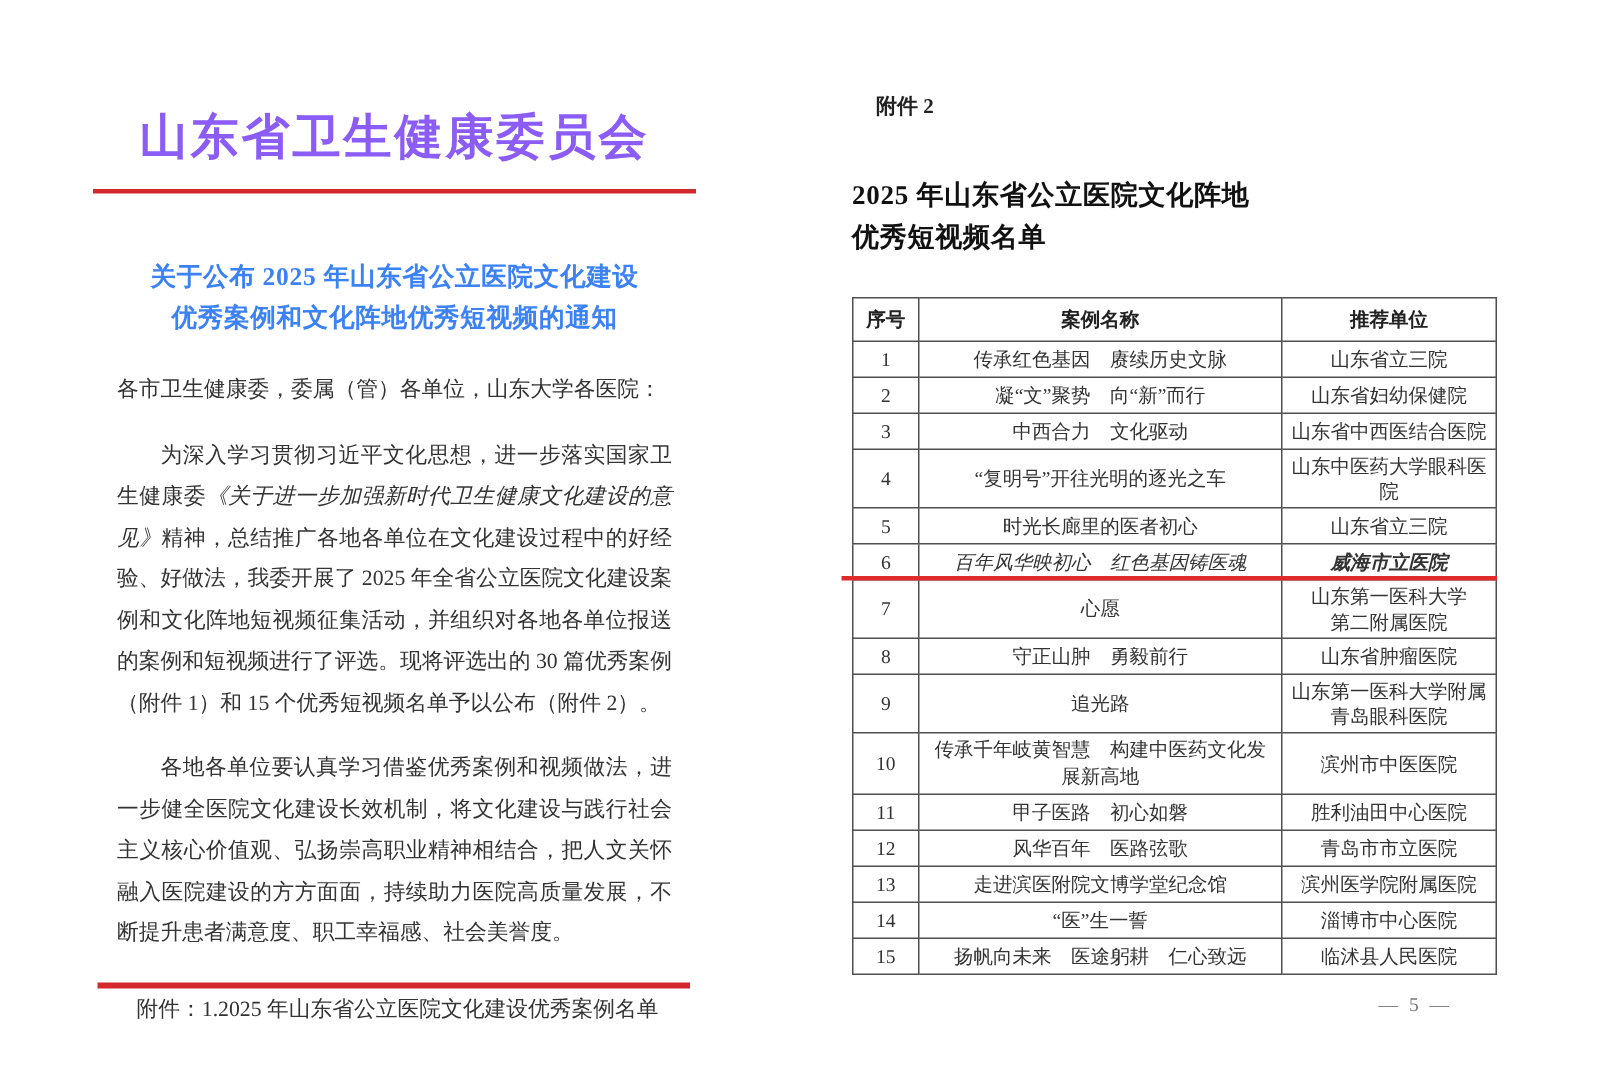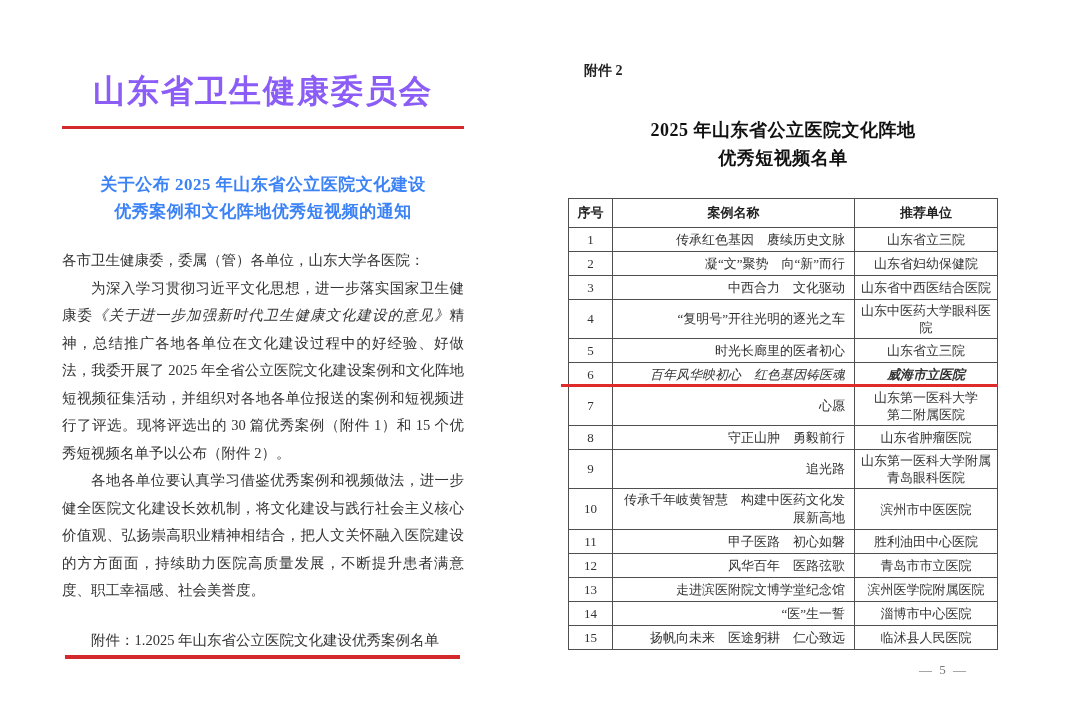--- a/index.html
+++ b/index.html
@@ -13,38 +13,38 @@
   .org-title{
     color:#8b5cf6;font-size:32px;font-weight:700;text-align:center;
     letter-spacing:2px;white-space:nowrap;
   }
   .red-rule-top{height:3px;background:#d3292c;margin-top:12px;}
   .doc-title{
     margin-top:42px;text-align:center;font-weight:700;font-size:17px;
     line-height:27px;color:#3b82f6;letter-spacing:0.5px;
   }
   .body-text{margin-top:22px;font-size:14.5px;line-height:27.5px;color:#333;text-align:justify;}
-  .body-text p{margin:0;}
+  .body-text p{margin:16px;}
   .body-text p.indent{text-indent:2em;}
   .seg-italic{font-style:italic;}
   .attachment-note{margin-top:26px;font-size:14.5px;color:#333;text-indent:2em;}
   .red-rule-bottom{position:absolute;left:65px;top:655px;width:395px;height:4px;background:#d3292c;}
   
   .page-right{position:absolute;left:568px;top:62px;width:430px;}
   .attach-label{font-size:14px;font-weight:700;color:#222;margin-left:16px;}
   .right-title{
-    margin-top:36px;text-align:center;font-size:18px;font-weight:700;
+    margin-top:36px;font-size:18px;font-weight:700;
     line-height:28px;color:#111;letter-spacing:0.5px;
   }
   .table-wrap{position:relative;margin-top:26px;}
   table{border-collapse:collapse;width:100%;table-layout:fixed;color:#333;}
   th,td{border:1px solid #4f4f4f;font-size:13px;overflow:hidden;}
   th{height:26px;font-weight:700;text-align:center;color:#222;}
   td.no{text-align:center;height:21px;}
-  td.case{text-align:right;padding:2px 9px;}
+  td.case{text-align:center;padding:2px 9px;}
   td.unit{text-align:center;white-space:pre-line;line-height:17px;padding:2px 4px;}
   tr.hl .case{font-style:italic;}
   tr.hl .unit{font-weight:700;font-style:italic;}
   .hl-line{position:absolute;left:-7px;right:0;height:3px;background:#e02b2b;z-index:2;}
   .page-num{
     position:absolute;right:30px;top:600px;color:#777;
     font-size:13px;letter-spacing:2px;
   }
 </style>
 </head>

